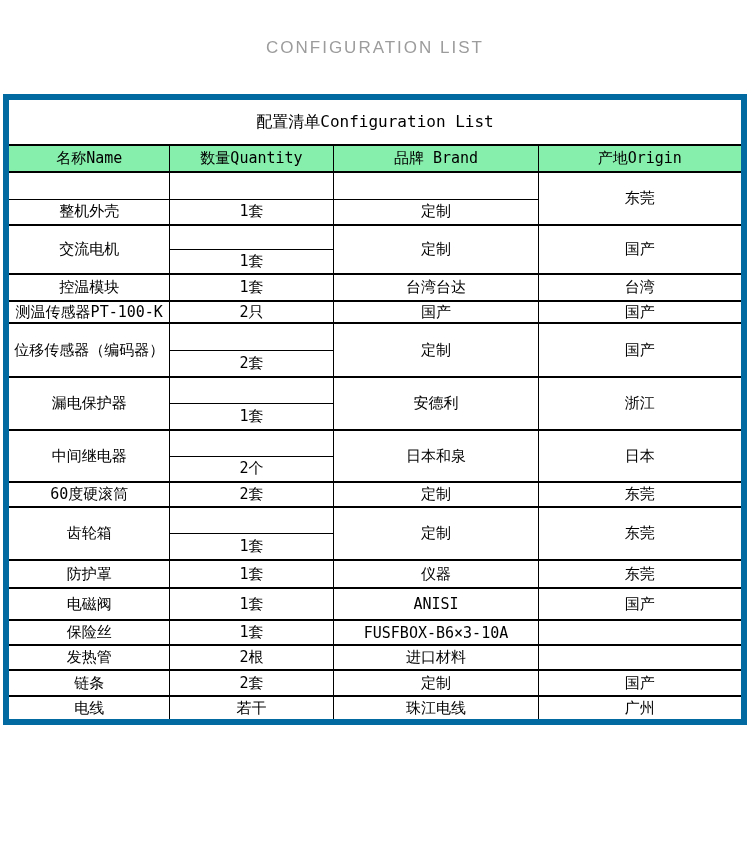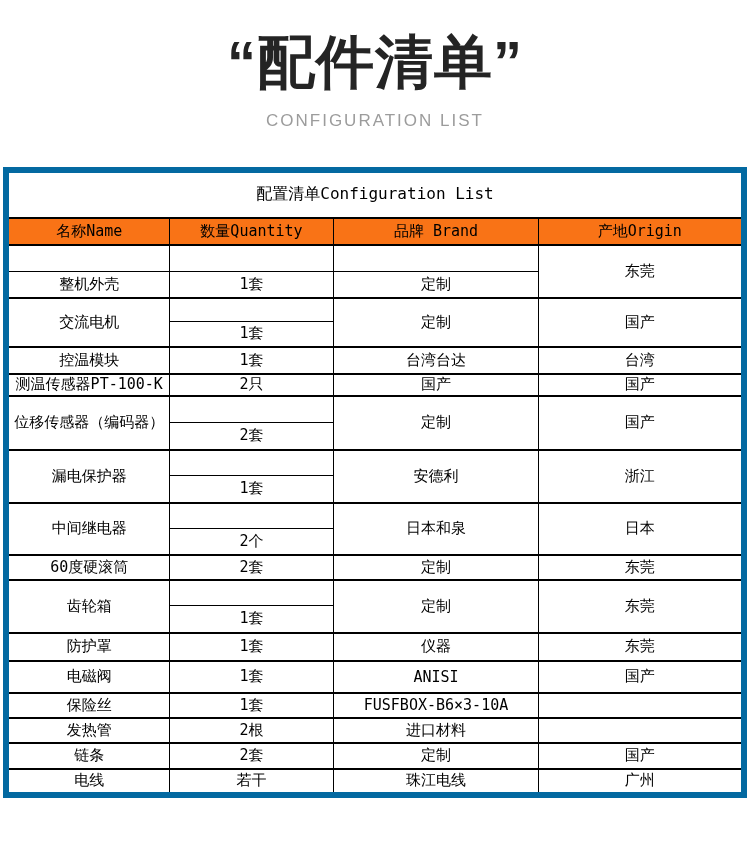--- a/index.html
+++ b/index.html
@@ -33,28 +33,27 @@
   table.cfg td, table.cfg th{
     border:1px solid #000;
     text-align:center;
     vertical-align:middle;
     padding:0 2px;
     overflow:hidden;
     white-space:nowrap;
     font-weight:normal;
   }
   tr.title-row td{font-size:16px;border-bottom:2px solid #000;}
-  tr.head-row th{background:#f97316;border-top:2px solid #000;border-bottom:2px solid #000;}
+  tr.head-row th{background:#86efac;border-top:2px solid #000;border-bottom:2px solid #000;}
   tr.bt td{border-top:2px solid #000;}
 </style>
 </head>
 <body>
 
 <div class="hero">
-  <h1 class="hero-title">“配件清单”</h1>
   <div class="hero-subtitle">CONFIGURATION LIST</div>
 </div>
 
 <table class="cfg">
   <colgroup>
     <col style="width:163px">
       <col style="width:164px">
       <col style="width:205px">
       <col style="width:205px">
   </colgroup>

